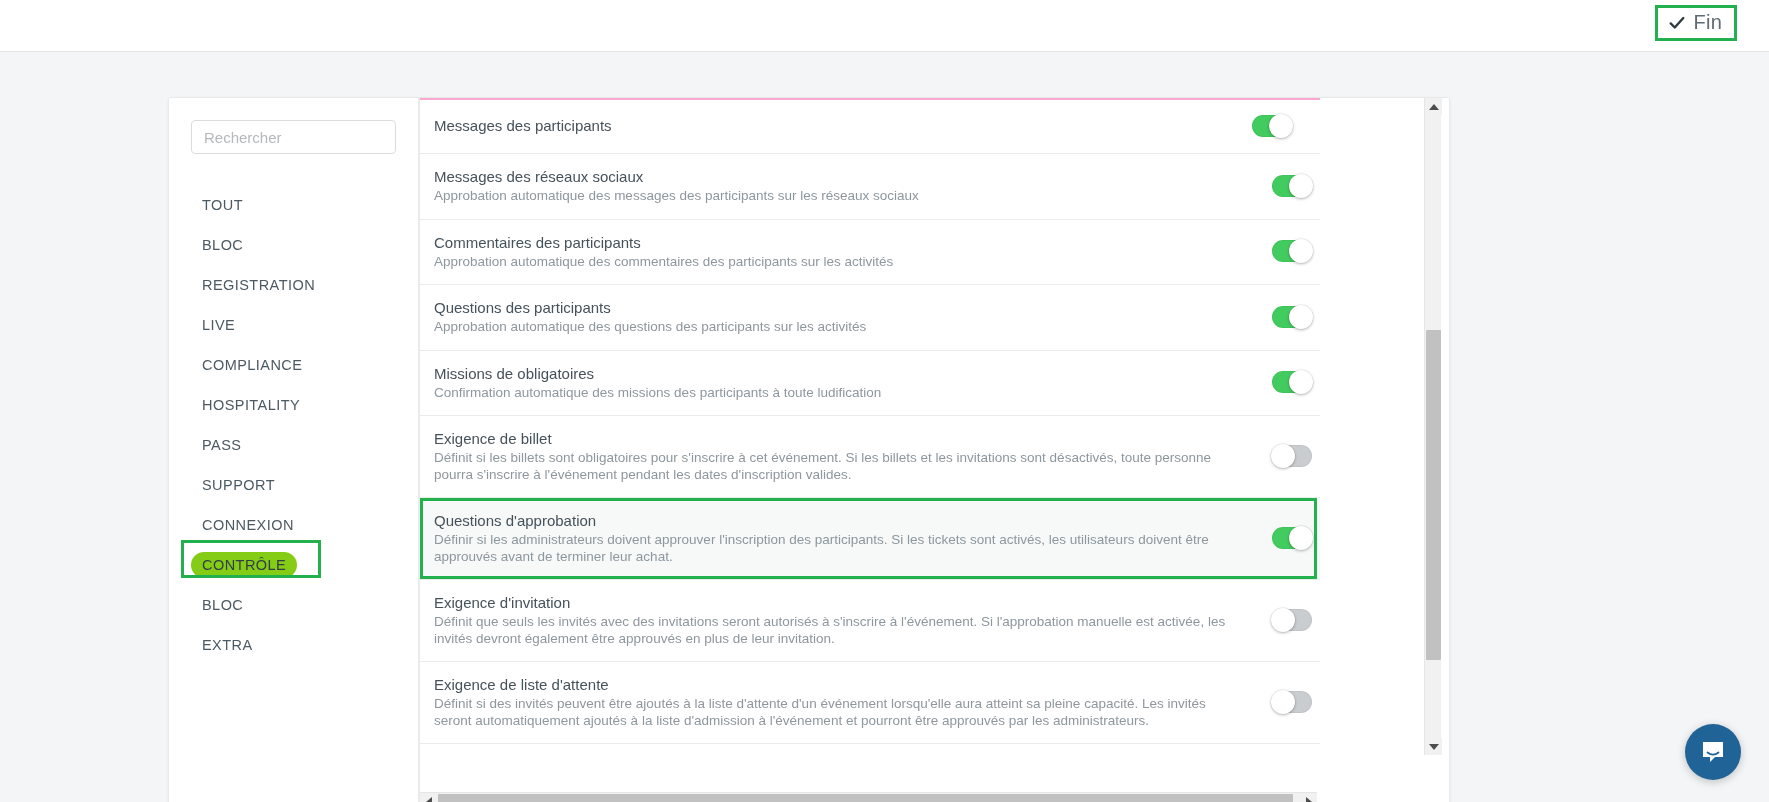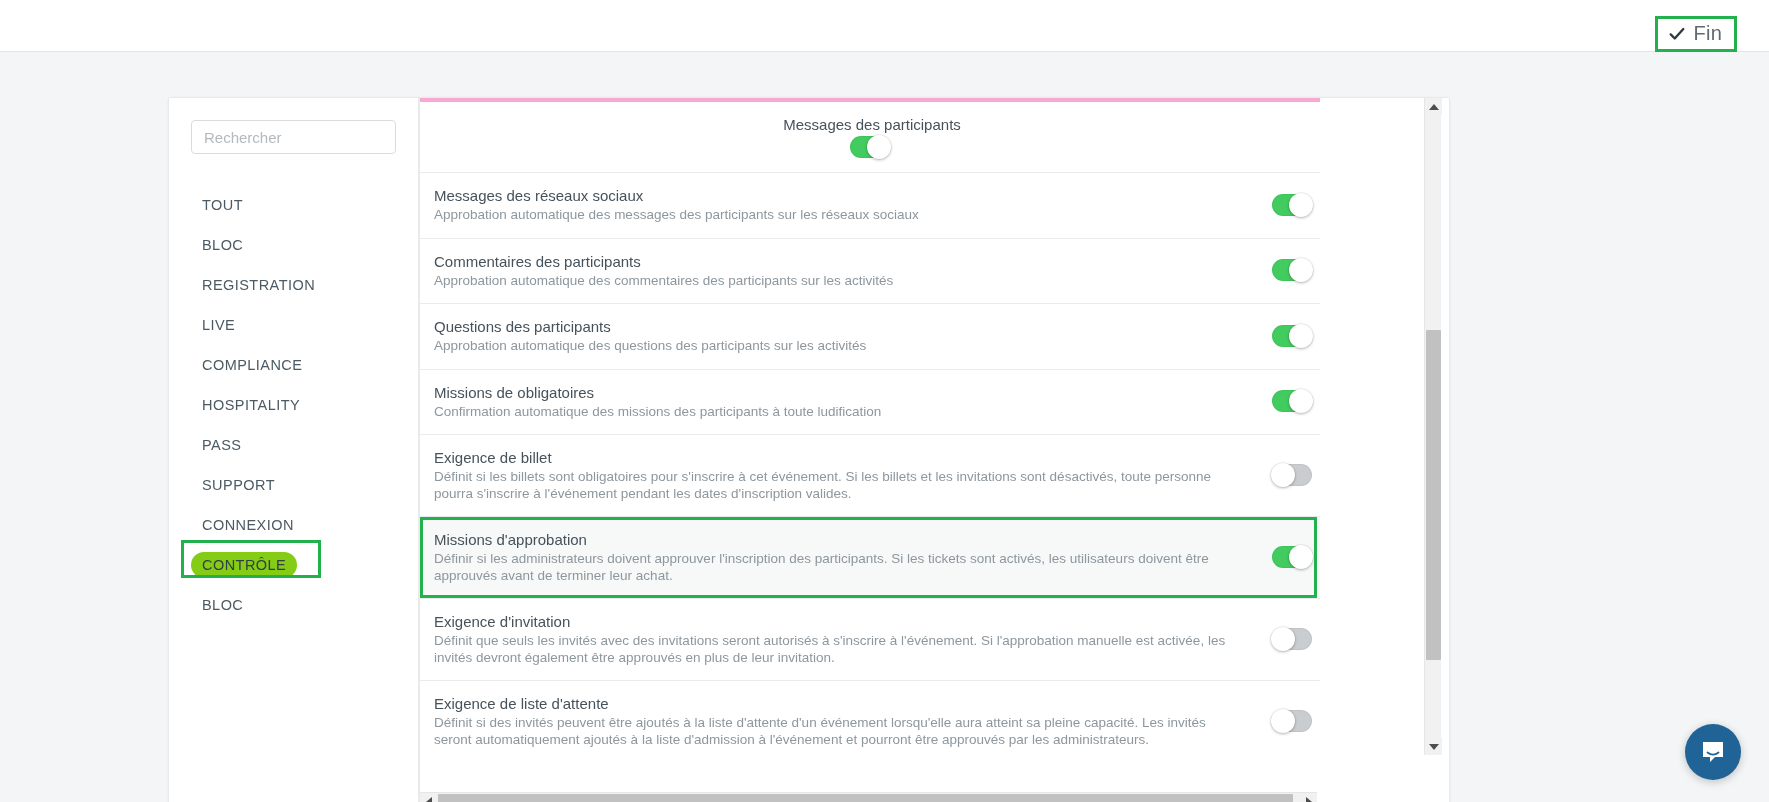--- a/index.html
+++ b/index.html
@@ -18,21 +18,20 @@
     background: #ffffff;
     border-bottom: 1px solid #e3e5e6;
   }
   #fin-highlight {
     position: absolute; right: 32px; top: 5px;
     border: 3px solid #22b14c;
     background: #ffffff;
     padding: 3px 12px 4px 10px;
     display: flex; align-items: center; gap: 8px;
     cursor: pointer;
-    margin-top: 11px;
   }
   #fin-check { width: 18px; height: 18px; display: block; }
   #fin-label {
     font-size: 20px; color: #606a72; letter-spacing: .2px;
   }
 
   
   #page {
     position: absolute; left: 0; top: 52px;
     width: 1769px; height: 750px;
@@ -116,21 +115,21 @@
   }
   .row {
     position: relative;
     display: flex;
     align-items: center;
     border-bottom: 1px solid #e9ebec;
     padding: 13px 0 14px 0;
     background: #fff;
     min-height: 56px;
   }
-  .row.first { border-top: 4px solid #f9a8d4; flex-direction: column; }
+  .row.first { border-top: 2px solid #f9a8d4; }
   .row-text { flex: 1; padding-left: 14px; padding-right: 10px; }
   .row-title {
     font-size: 15px;
     color: #46525b;
     line-height: 19px;
     margin-bottom: 2px;
   }
   .row-desc {
     font-size: 13.5px;
     color: #8d979e;
@@ -300,20 +299,23 @@
           <div class="nav-item">
             <span class="pill">CONNEXION</span>
           </div>
           <div class="nav-item active">
             <span class="pill">CONTRÔLE</span>
             <div class="nav-hl"></div>
           </div>
           <div class="nav-item">
             <span class="pill">BLOC</span>
           </div>
+          <div class="nav-item">
+            <span class="pill">EXTRA</span>
+          </div>
         </div>
     </div>
 
     <div id="panel">
       <div id="panel-inner">
           <div class="row first">
             <div class="row-text">
               <div class="row-title">Messages des participants</div>
             </div>
             <div class="row-toggle-cell">
@@ -372,21 +374,21 @@
               <div class="row-desc">Définit si les billets sont obligatoires pour s'inscrire à cet événement. Si les billets et les invitations sont désactivés, toute personne pourra s'inscrire à l'événement pendant les dates d'inscription valides.</div>
             </div>
             <div class="row-toggle-cell">
               <div class="toggle off">
                 <div class="knob"></div>
               </div>
             </div>
           </div>
           <div class="row hl">
             <div class="row-text">
-              <div class="row-title">Missions d'approbation</div>
+              <div class="row-title">Questions d'approbation</div>
               <div class="row-desc">Définir si les administrateurs doivent approuver l'inscription des participants. Si les tickets sont activés, les utilisateurs doivent être approuvés avant de terminer leur achat.</div>
             </div>
             <div class="row-toggle-cell">
               <div class="toggle on">
                 <div class="knob"></div>
               </div>
             </div>
             <div class="row-hl-box"></div>
           </div>
           <div class="row">

